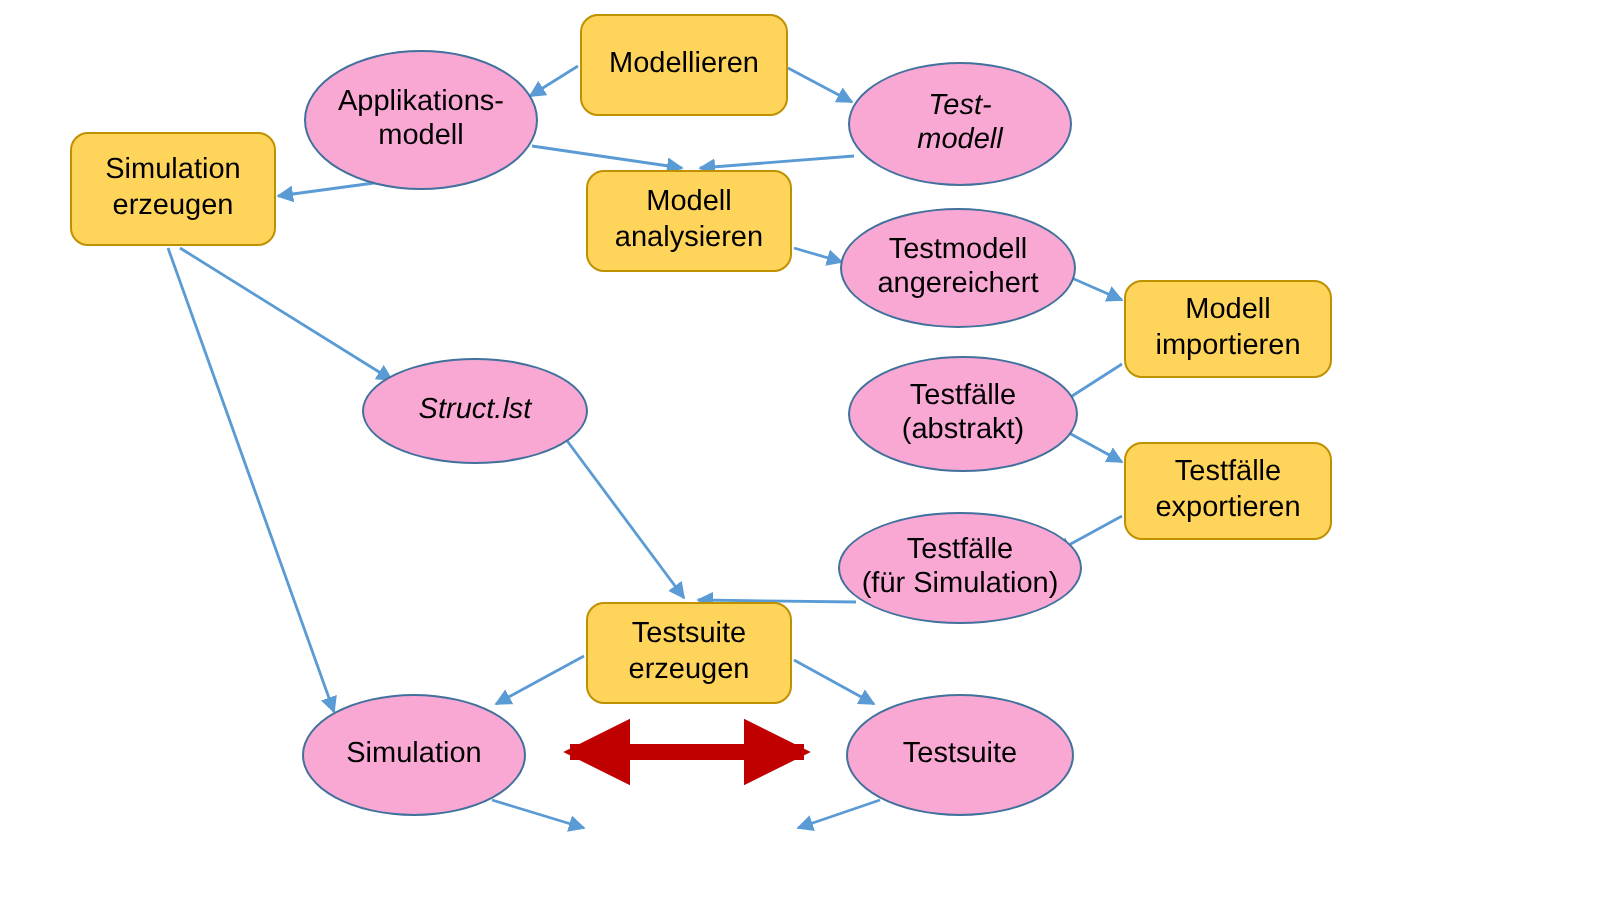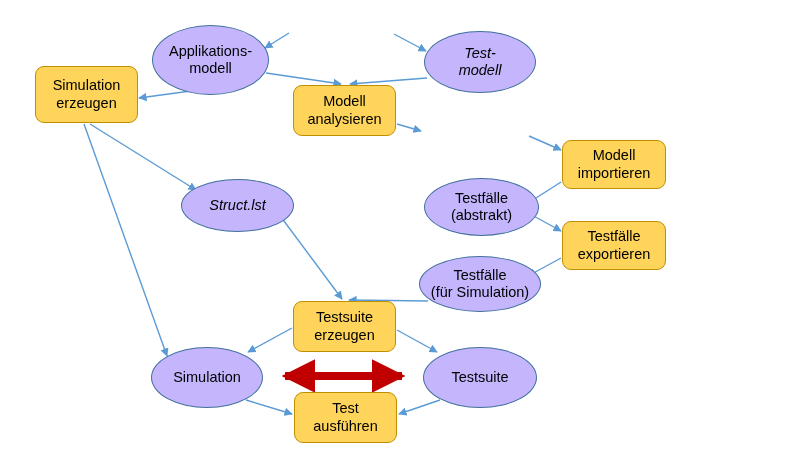--- a/index.html
+++ b/index.html
@@ -40,21 +40,21 @@
     padding: 0 4px;
     white-space: pre-line;
   }
   .node.process {
     background: #FFD45B;
     border: 1px solid #BF9000;
     border-radius: 9px;
     font-size: 14.5px;
   }
   .node.data {
-    background: #c4b5fd;
+    background: #f9a8d4;
     border: 1px solid #41719C;
     border-radius: 50%;
     font-size: 14.5px;
   }
 </style>
 </head>
 <body>
 
 <div id="canvas">
 
@@ -98,31 +98,38 @@
   <div class="node process" style="left:35px; top:66px; width:103px; height:57px;">
     <span class="label">Simulation
 erzeugen</span>
   </div>
 
   <div class="node data" style="left:152px; top:25px; width:117px; height:70px;">
     <span class="label">Applikations-
 modell</span>
   </div>
 
+  <div class="node process" style="left:290px; top:7px; width:104px; height:51px;">
+    <span class="label">Modellieren</span>
+  </div>
 
   <div class="node data" style="left:424px; top:31px; width:112px; height:62px;font-style:italic;">
     <span class="label">Test-
 modell</span>
   </div>
 
   <div class="node process" style="left:293px; top:85px; width:103px; height:51px;">
     <span class="label">Modell
 analysieren</span>
   </div>
 
+  <div class="node data" style="left:420px; top:104px; width:118px; height:60px;">
+    <span class="label">Testmodell
+angereichert</span>
+  </div>
 
   <div class="node process" style="left:562px; top:140px; width:104px; height:49px;">
     <span class="label">Modell
 importieren</span>
   </div>
 
   <div class="node data" style="left:181px; top:179px; width:113px; height:53px;font-style:italic;">
     <span class="label">Struct.lst</span>
   </div>
 
@@ -147,18 +154,14 @@
   </div>
 
   <div class="node data" style="left:151px; top:347px; width:112px; height:61px;">
     <span class="label">Simulation</span>
   </div>
 
   <div class="node data" style="left:423px; top:347px; width:114px; height:61px;">
     <span class="label">Testsuite</span>
   </div>
 
-  <div class="node process" style="left:294px; top:392px; width:103px; height:51px;">
-    <span class="label">Test
-ausführen</span>
-  </div>
 
 </div>
 
 </body></html>

